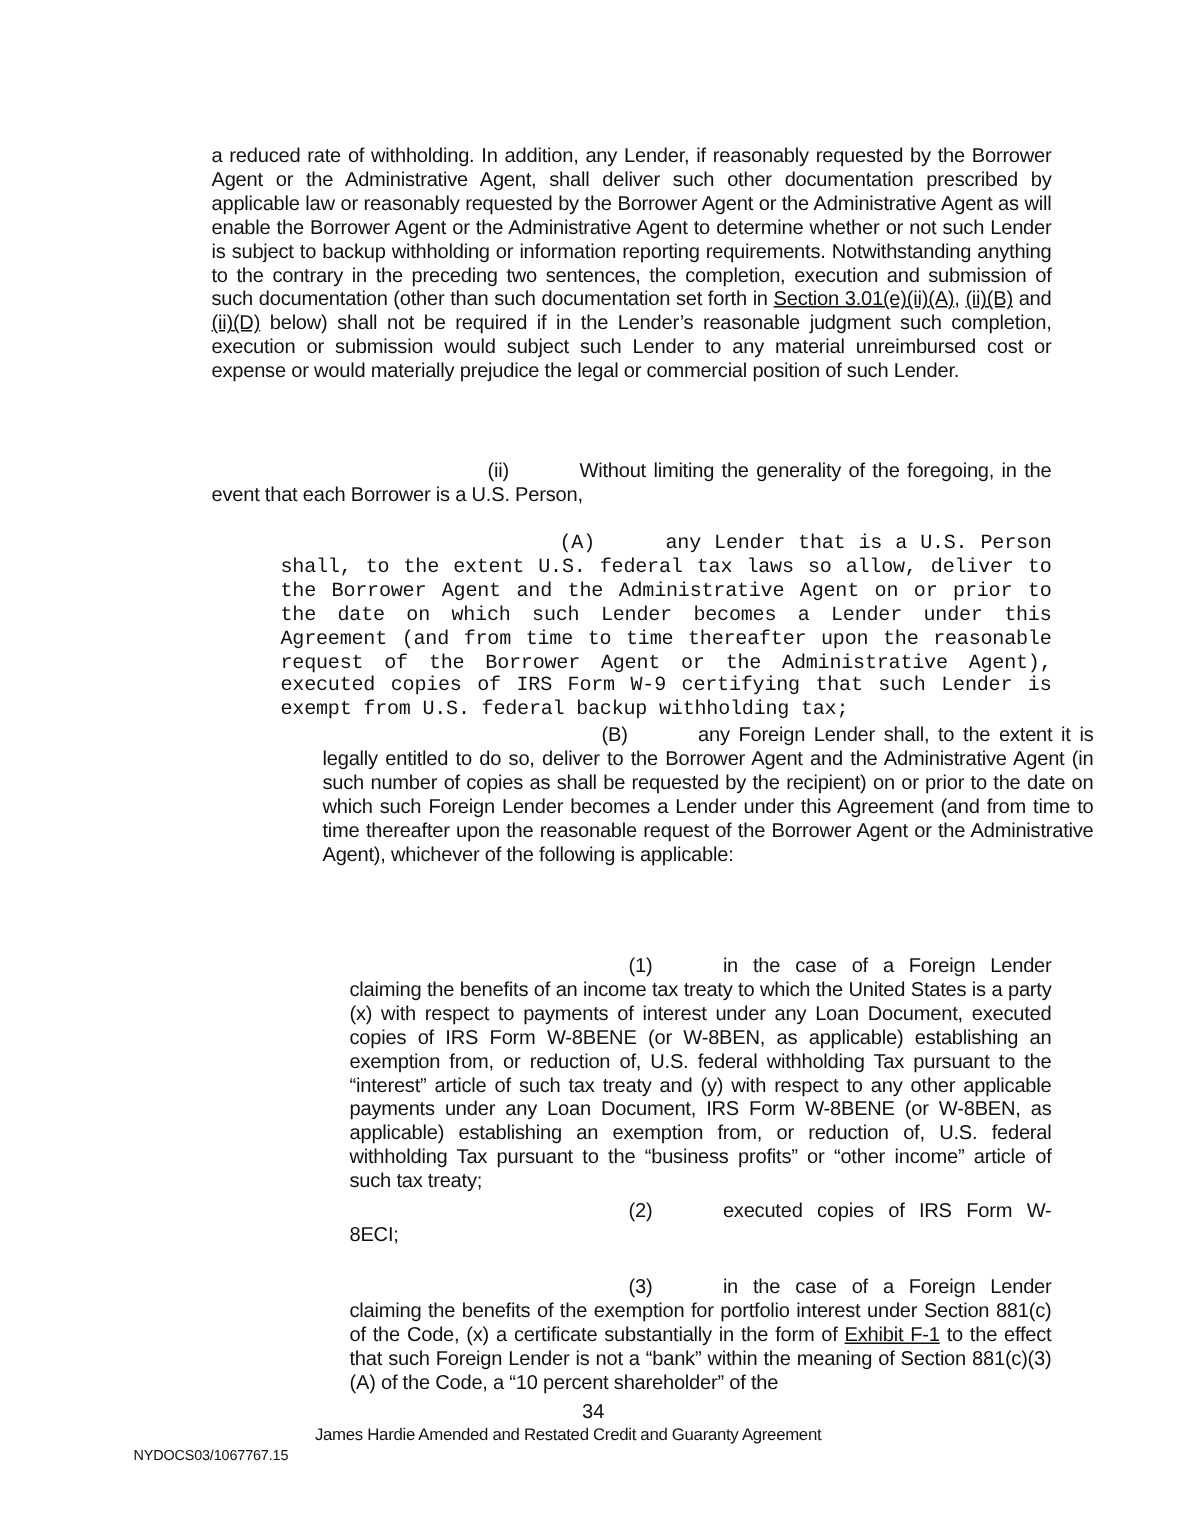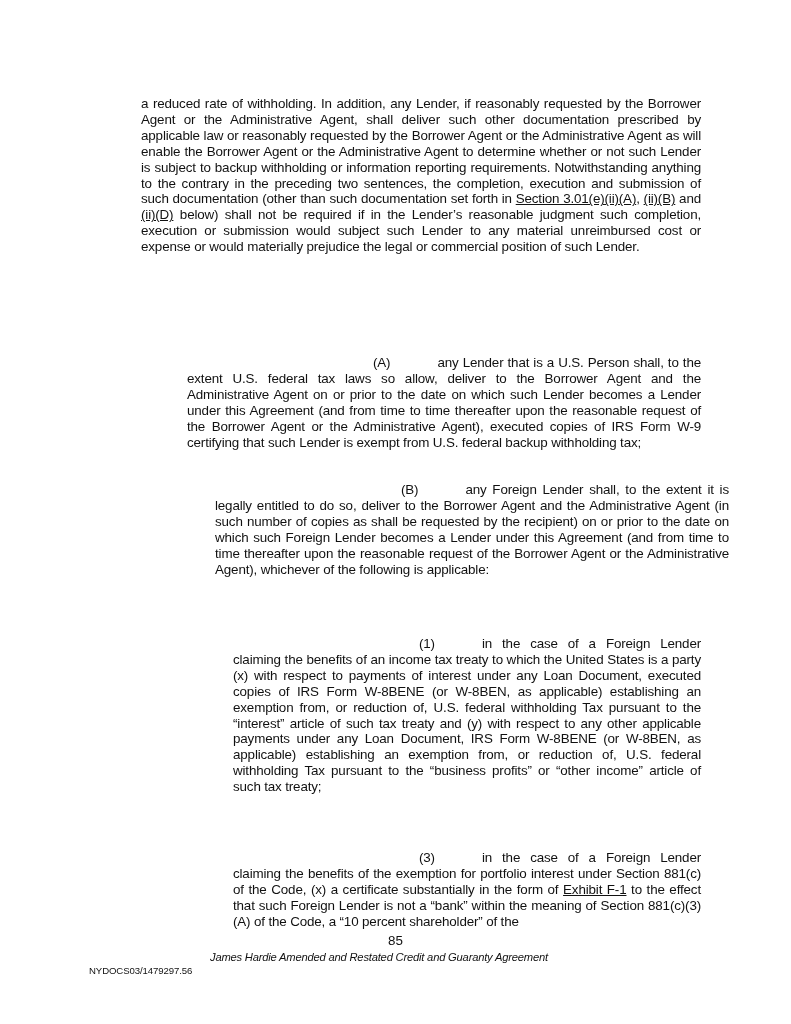--- a/index.html
+++ b/index.html
@@ -14,54 +14,56 @@
     line-height: 15.9px;
     text-align: justify;
     letter-spacing: -0.15px;
     word-spacing: 0px;
   }
   .para.last-left { text-align-last: left; }
   .u { text-decoration: underline; }
   .num { display: inline-block; }
   .p-top    { left: 141px; top: 96px;  width: 560px; }
   .p-ii     { left: 141px; top: 306px; width: 560px; text-indent: 92px; }
-  .p-A      { left: 187px; top: 355px; width: 514px; text-indent: 93px; }
+  .p-A      { left: 187px; top: 355px; width: 514px; text-indent: 93px; font-family: Liberation Mono, monospace; }
   .p-B      { left: 187px; top: 482px; width: 514px; text-indent: 93px; margin-left: 28px; }
   .p-1      { left: 233px; top: 636px; width: 468px; text-indent: 93px; }
   .p-2      { left: 233px; top: 799px; width: 468px; text-indent: 93px; }
   .p-3      { left: 233px; top: 850px; width: 468px; text-indent: 93px; }
   .tab { display: inline-block; width: 47px; }
   .footer-page {
     position: absolute; left: 0; width: 791px; top: 933px;
     text-align: center; font-size: 13.4px; padding-left: 0;
   }
   .footer-page span { position: absolute; left: 388px; }
   .footer-title {
-    position: absolute; left: 210px; top: 951px; font-size: 11.2px; letter-spacing: -0.2px; font-style: italic;
+    position: absolute; left: 210px; top: 951px; font-size: 11.2px; letter-spacing: -0.2px;
   }
   .footer-docid {
     position: absolute; left: 89px; top: 965px; font-size: 9.6px; letter-spacing: -0.1px;
   }
 </style>
 </head>
 <body>
 
 <div class="page">
 
   <div class="para last-left p-top"><span>a reduced rate of withholding.  In addition, any Lender, if reasonably requested by the Borrower Agent or the Administrative Agent, shall deliver such other documentation prescribed by applicable law or reasonably requested by the Borrower Agent or the Administrative Agent as will enable the Borrower Agent or the Administrative Agent to determine whether or not such Lender is subject to backup withholding or information reporting requirements.  Notwithstanding anything to the contrary in the preceding two sentences, the completion, execution and submission of such documentation (other than such documentation set forth in </span><span class="u">Section 3.01(e)(ii)(A)</span><span>, </span><span class="u">(ii)(B)</span><span> and </span><span class="u">(ii)(D)</span><span> below) shall not be required if in the Lender’s reasonable judgment such completion, execution or submission would subject such Lender to any material unreimbursed cost or expense or would materially prejudice the legal or commercial position of such Lender.</span></div>
 
+  <div class="para last-left p-ii"><span class="num">(ii)</span><span class="tab"></span><span>Without limiting the generality of the foregoing, in the event that each Borrower is a U.S. Person,</span></div>
 
   <div class="para last-left p-A"><span class="num">(A)</span><span class="tab"></span><span>any Lender that is a U.S. Person shall, to the extent U.S. federal tax laws so allow, deliver to the Borrower Agent and the Administrative Agent on or prior to the date on which such Lender becomes a Lender under this Agreement (and from time to time thereafter upon the reasonable request of the Borrower Agent or the Administrative Agent), executed  copies of IRS Form W-9 certifying that such Lender is exempt from U.S. federal backup withholding tax;</span></div>
 
   <div class="para last-left p-B"><span class="num">(B)</span><span class="tab"></span><span>any Foreign Lender shall, to the extent it is legally entitled to do so, deliver to the Borrower Agent and the Administrative Agent (in such number of copies as shall be requested by the recipient) on or prior to the date on which such Foreign Lender becomes a Lender under this Agreement (and from time to time thereafter upon the reasonable request of the Borrower Agent or the Administrative Agent), whichever of the following is applicable:</span></div>
 
   <div class="para last-left p-1"><span class="num">(1)</span><span class="tab"></span><span>in the case of a Foreign Lender claiming the benefits of an income tax treaty to which the United States is a party (x) with respect to payments of interest under any Loan Document, executed  copies of IRS Form W-8BENE (or W-8BEN, as applicable) establishing an exemption from, or reduction of, U.S. federal withholding Tax pursuant to the “interest” article of such tax treaty and (y) with respect to any other applicable payments under any Loan Document, IRS Form W-8BENE (or W-8BEN, as applicable) establishing an exemption from, or reduction of, U.S. federal withholding Tax pursuant to the “business profits” or “other income” article of such tax treaty;</span></div>
 
+  <div class="para last-left p-2"><span class="num">(2)</span><span class="tab"></span><span>executed copies of IRS Form W-8ECI;</span></div>
 
   <div class="para p-3"><span class="num">(3)</span><span class="tab"></span><span>in the case of a Foreign Lender claiming the benefits of the exemption for portfolio interest under Section 881(c) of the Code, (x) a certificate substantially in the form of </span><span class="u">Exhibit F-1</span><span> to the effect that such Foreign Lender is not a “bank” within the meaning of Section 881(c)(3)(A) of the Code, a “10 percent shareholder” of the</span></div>
 
   <div class="footer-page">
-      <span>85</span>
+      <span>34</span>
     </div>
   <div class="footer-title">James Hardie Amended and Restated Credit and Guaranty Agreement</div>
-  <div class="footer-docid">NYDOCS03/1479297.56</div>
+  <div class="footer-docid">NYDOCS03/1067767.15</div>
 
 </div>
 
 </body></html>

